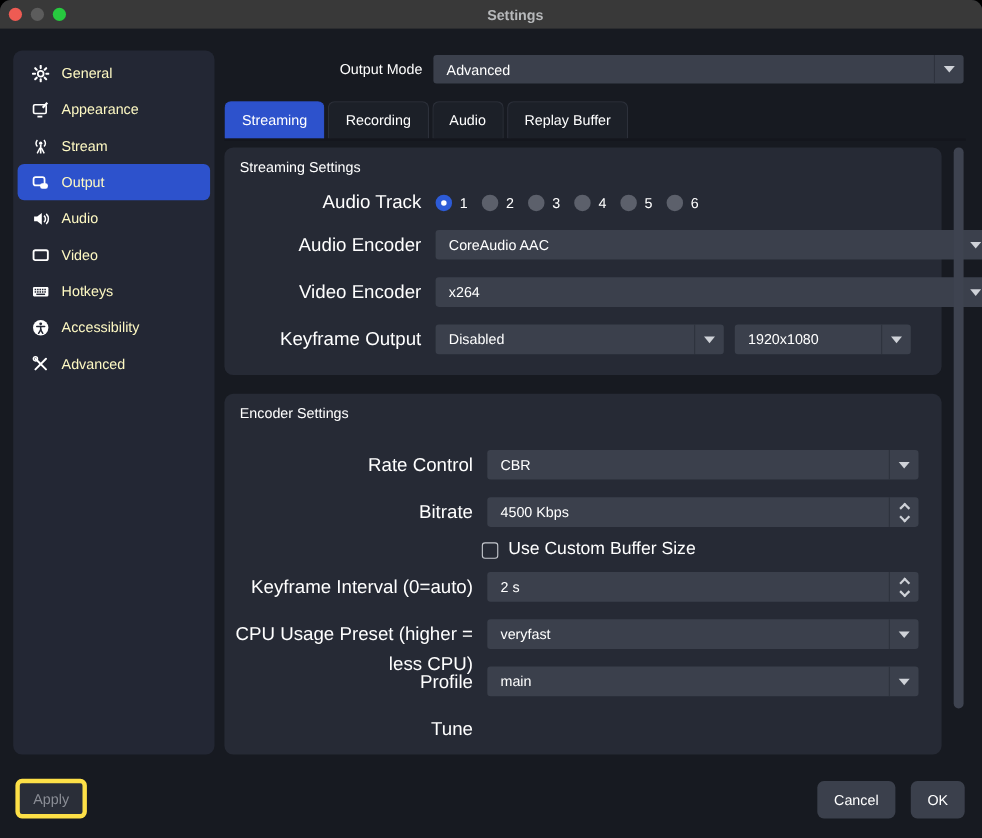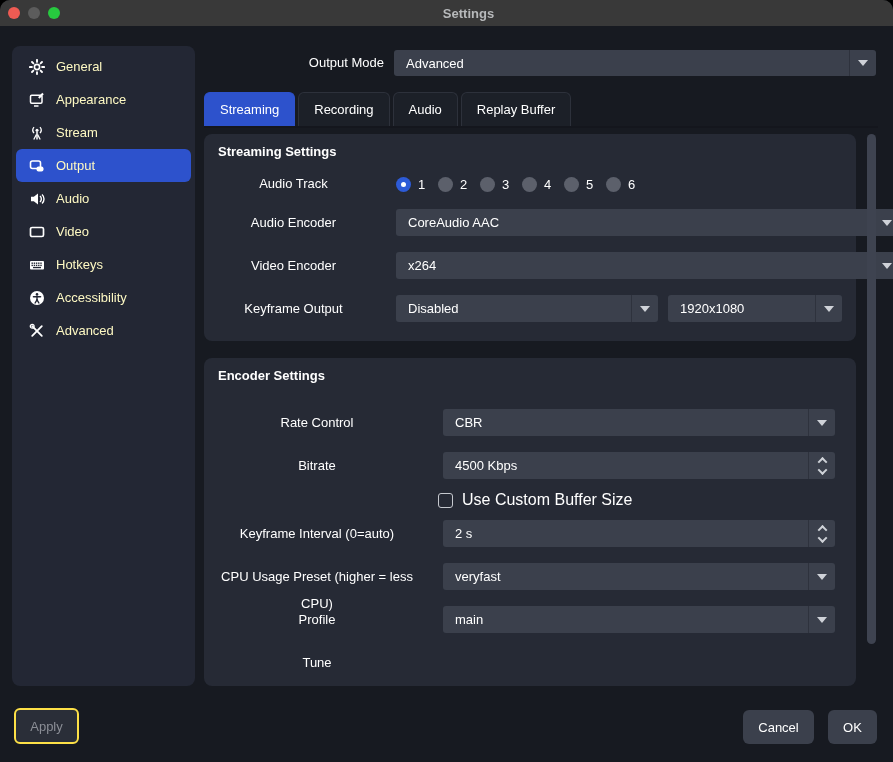--- a/index.html
+++ b/index.html
@@ -63,22 +63,22 @@
   .tab {
     border-radius:6px 6px 0 0; padding:0 15px; display:flex; align-items:center;
     background:#1c2028; border:1px solid #2d313b; border-bottom:none; color:#fff; font-size:13px;
   }
   .tab.active { background:#2d52cc; border-color:#2d52cc; }
   .tabline { position:absolute; left:204px; top:126px; width:674px; height:2px; background:#14161d; }
   
   .panel { position:absolute; background:#262a35; border-radius:8px; }
   .panel-streaming { left:204px; top:134px; width:652px; height:207px; }
   .panel-encoder   { left:204px; top:358px; width:652px; height:328px; }
-  .panel-header { position:absolute; left:14px; top:10px; font-weight:bold; font-size:13px; color:#fff; }
-  .p-label { position:absolute; text-align:center; color:#fff; font-size:13px; line-height:27px; }
+  .panel-header { position:absolute; left:14px; top:10px; font-weight:normal; font-size:13px; color:#fff; }
+  .p-label { position:absolute; text-align:right; color:#fff; font-size:17px; line-height:27px; }
   
   .s-label { left:0; width:179px; }
   .s-field { left:192px; width:504px; }
   
   .e-label { left:0; width:226px; }
   .e-field { left:239px; width:392px; }
   
   .radio-row { position:absolute; left:192px; top:37px; height:26px; display:flex; align-items:center; }
   .radio-opt { display:flex; align-items:center; width:42px; }
   .radio {
@@ -90,21 +90,21 @@
   .radio-num { margin-left:7px; color:#fff; font-size:13px; }
   
   .check-row { position:absolute; left:234px; top:134px; height:16px; display:flex; align-items:center; gap:9px; }
   .checkbox { width:15px; height:15px; border:1.5px solid #c6c9cf; border-radius:3px; background:transparent; flex:0 0 15px; }
   .check-label { color:#fff; font-size:16px; }
   
   .scrollbar { position:absolute; left:866px; top:132px; width:11px; height:556px; }
   .scroll-thumb { position:absolute; left:1px; top:2px; width:9px; height:510px; border-radius:4.5px; background:#3e4350; }
   
   .btn { position:absolute; border-radius:6px; display:flex; align-items:center; justify-content:center; font-size:13px; }
-  .btn-apply { left:14px; top:708px; width:65px; height:36px; background:#2a2e38; border:2px solid #fde047; color:#8b8e96; }
+  .btn-apply { left:14px; top:708px; width:65px; height:36px; background:#2a2e38; border:4px solid #fde047; color:#8b8e96; }
   .btn-cancel { left:743px; top:710px; width:71px; height:34px; background:#3b404c; color:#fff; }
   .btn-ok { left:828px; top:710px; width:49px; height:34px; background:#3b404c; color:#fff; }
 </style>
 </head>
 <body>
 
 <div class="window">
 
   <div class="titlebar">
     <div class="traffic">
@@ -307,21 +307,21 @@
         </span>
     </div>
 
     <div class="p-label s-label" style="top:161px;">Keyframe Output</div>
     <div class="select" style="top:161px; left:192px; width:262px;">
       <span class="value">Disabled</span>
       <span class="arrow-zone">
           <span class="tri-down"></span>
         </span>
     </div>
-    <div class="select" style="top:161px; left:464px; width:174px;">
+    <div class="select" style="top:161px; left:464px; width:160px;">
       <span class="value">1920x1080</span>
       <span class="arrow-zone">
           <span class="tri-down"></span>
         </span>
     </div>
   </div>
 
   <div class="panel panel-encoder">
     <div class="panel-header">Encoder Settings</div>
 

